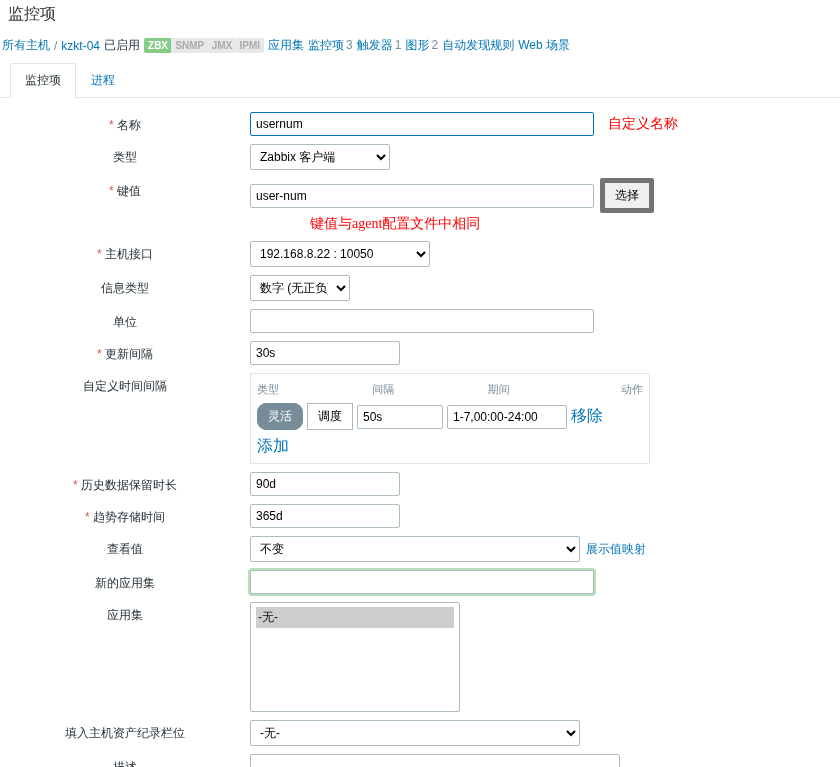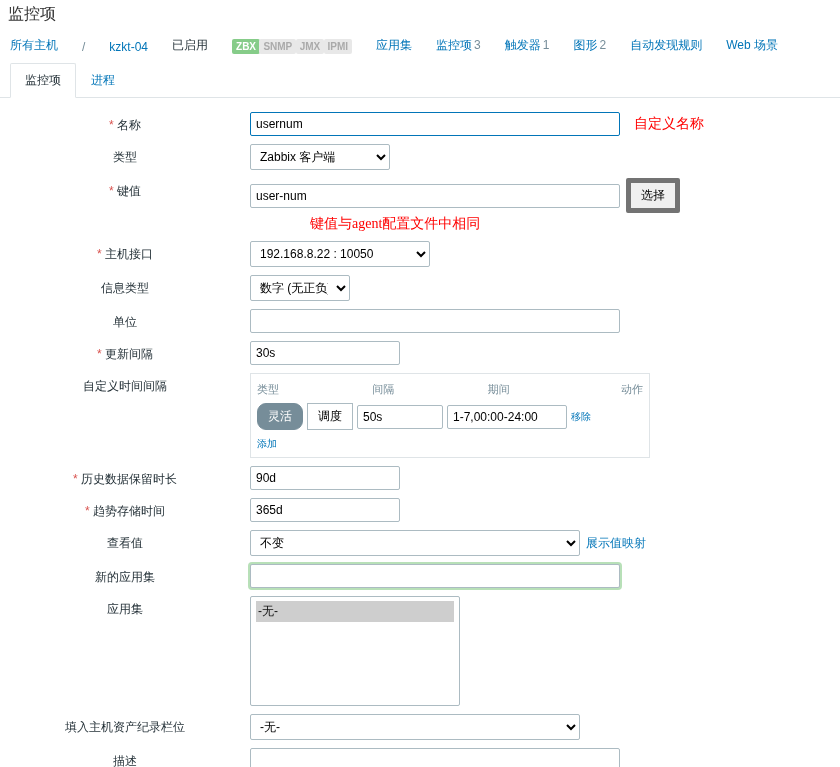--- a/index.html
+++ b/index.html
@@ -1,50 +1,50 @@
 <!DOCTYPE html>
 <html><head>
 <meta charset="utf-8">
 <style>
 * { box-sizing: border-box; margin: 0; padding: 0; }
 body { font-family: Arial, "Microsoft YaHei", sans-serif; font-size: 12px; color: #1f2c33; background: #fff; width: 840px; }
 .header-title { font-size: 16px; color: #333; padding: 4px 8px; border-bottom: none; }
-.breadcrumb-row { padding: 8px 10px; display: flex; align-items: flex-end; gap: 24px; font-size: 12px; }
+.breadcrumb-row { padding: 8px 2px; display: flex; align-items: center; gap: 4px; font-size: 12px; }
 .breadcrumb-row a { color: #0275b8; text-decoration: none; }
 .breadcrumb-row .sep { color: #768d99; }
 .breadcrumb-row .status-enabled { color: #1f2c33; }
 .badge { display: inline-block; padding: 2px 4px; font-size: 10px; font-weight: bold; border-radius: 2px; }
 .badge.zbx { background: #86cc89; color: #fff; }
 .badge.gray { background: #e8e8e8; color: #aaa; margin-left: -4px; }
 .nav-link { color: #0275b8; text-decoration: none; }
 .nav-count { color: #768d99; margin-left: 2px; }
 .tabs-row { border-bottom: 1px solid #dfe4e7; padding: 0 10px; display: flex; gap: 0; }
 .tab { padding: 8px 14px; color: #0275b8; cursor: pointer; border: 1px solid transparent; border-bottom: none; position: relative; top: 1px; }
 .tab.active { color: #1f2c33; border-color: #dfe4e7; border-bottom: 1px solid #fff; background: #fff; border-radius: 2px 2px 0 0; }
 .form-area { padding: 14px 10px; }
 .form-row { display: flex; align-items: flex-start; margin-bottom: 8px; }
 .form-label { width: 240px; text-align: center; padding-right: 10px; padding-top: 5px; color: #1f2c33; font-size: 12px; }
 .req::before { content: "* "; color: #d9534f; }
 .form-field { flex: 1; display: flex; align-items: center; gap: 6px; }
 input[type=text], select, textarea { border: 1px solid #acbbc2; padding: 4px 5px; font-size: 12px; font-family: inherit; border-radius: 2px; background: #fff; }
-.w-lg { width: 370px; }
+.w-lg { width: 344px; }
 .w-md { width: 150px; }
 .w-sm { width: 100px; }
 .w-sel { width: 140px; }
 .btn { background: #f0f0f0; border: 5px solid #737373; padding: 4px 10px; font-size: 12px; cursor: pointer; border-radius: 2px; }
 .annotation-red { color: #ff0000; font-size: 14px; margin-left: 8px; font-family: SimSun, serif; }
 .intervals-panel { border: 1px solid #dfe4e7; padding: 6px; width: 400px; }
 .intervals-header { display: flex; color: #768d99; font-size: 11px; padding: 2px 0; }
 .intervals-header > div { flex: 1; }
 .intervals-header > div:last-child { flex: 0 0 40px; text-align: right; }
 .intervals-body { display: flex; align-items: center; gap: 4px; margin: 4px 0; }
 .seg-btn { padding: 4px 10px; font-size: 12px; border: 1px solid #acbbc2; background: #fff; cursor: pointer; }
 .seg-btn.active { background: #768d99; color: #fff; border-color: #768d99; border-radius: 9px; }
 .intervals-body input { width: 86px; }
-.link-action { color: #0275b8; cursor: pointer; font-size: 10px; }
+.link-action { color: #0275b8; cursor: pointer; font-size: 16px; }
 .select-wide { width: 330px; }
 .highlight-green input { box-shadow: 0 0 0 2px #b8e0b8; }
 .applications-list { width: 210px; height: 110px; }
 .applications-list option { padding: 2px; }
 .desc-area { width: 370px; height: 90px; resize: none; }
 .pad-add { margin-top: 6px; }
 </style>
 </head>
 <body>
 

